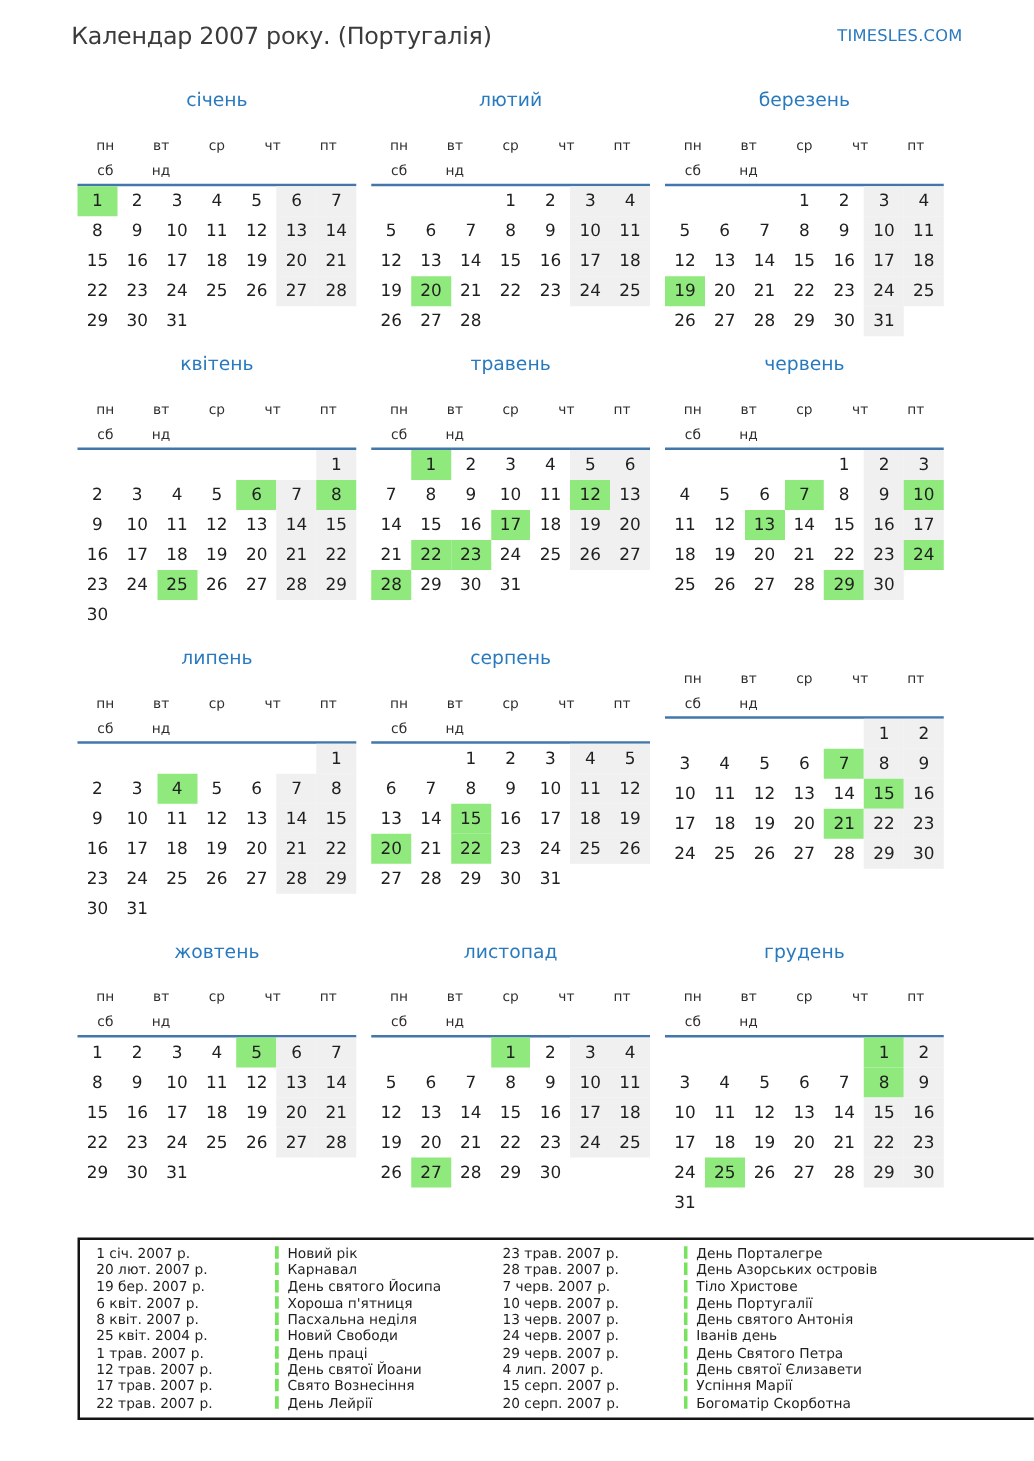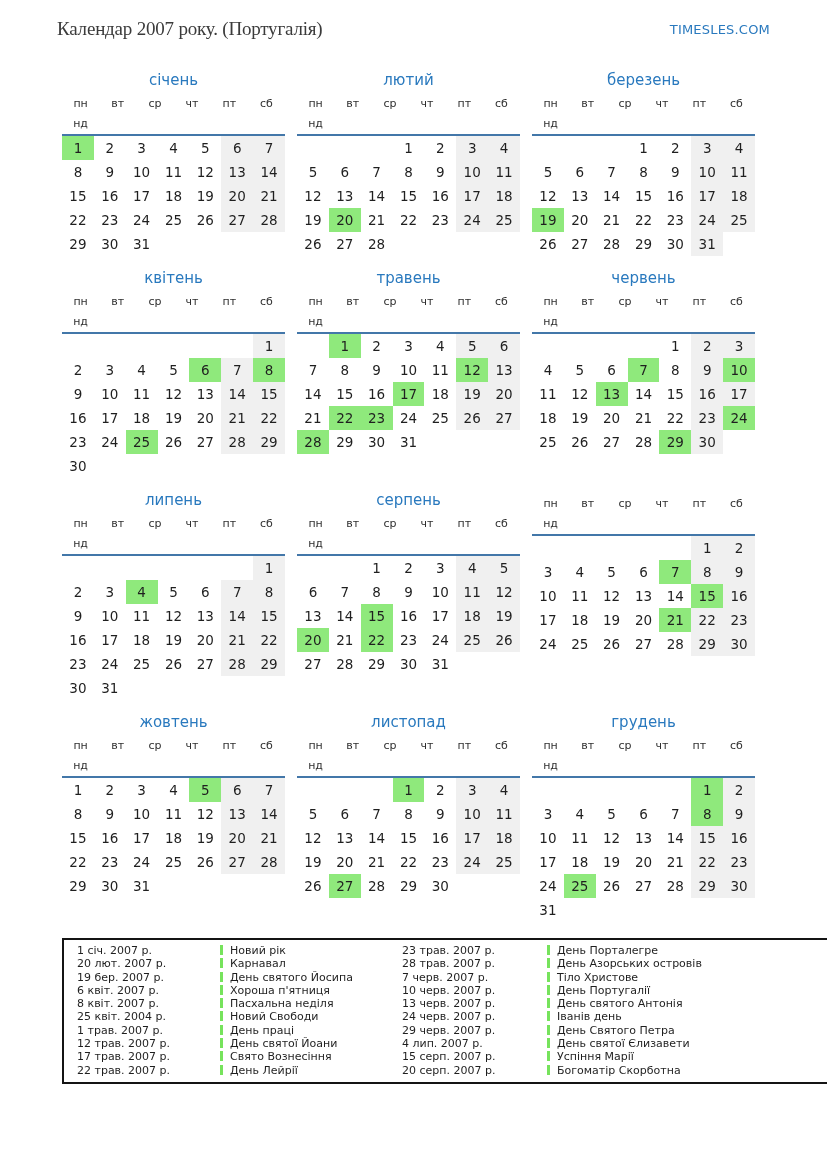--- a/index.html
+++ b/index.html
@@ -6,38 +6,38 @@
   body {
     width:827px; height:1169px; overflow:hidden;
     font-family:"DejaVu Sans","Liberation Sans",sans-serif;
     color:#1f1f1f;
   }
   .page { padding:14px 57px 0 57px; box-sizing:border-box; }
 
   header { display:flex; justify-content:space-between; align-items:flex-start; }
   h1 {
     margin:4px 0 0 0; font-size:19px; font-weight:400;
-    color:#3b3b3b; letter-spacing:-0.2px;font-family:Liberation Serif, serif;
+    color:#3b3b3b; letter-spacing:-0.2px;
   }
   .brand {
     margin-top:8px; font-size:13px; letter-spacing:0.2px;
     color:var(--accent); text-decoration:none; cursor:pointer;
   }
 
   #months-grid {
     margin:30px 0 0 5px;
     display:grid; grid-template-columns:repeat(3,223px);
     column-gap:12px; row-gap:24px; align-items:start;gap:12px;
   }
   .month-title {
     height:20px; line-height:20px; text-align:center;
     font-size:15px; color:var(--accent);
   }
   .weekdays {
-    margin-top:4px; display:grid; grid-template-columns:repeat(6,1fr);
+    margin-top:17px; display:grid; grid-template-columns:repeat(5,1fr);
     border-bottom:2px solid var(--line);
   }
   .weekdays span {
     height:20px; line-height:20px; text-align:center;
     font-size:11px; color:#2e2e2e;
   }
   .days { display:grid; grid-template-columns:repeat(7,1fr); grid-auto-rows:24px; }
   .day {
     display:flex; align-items:center; justify-content:center;
     font-size:13.5px; color:#1f1f1f;

